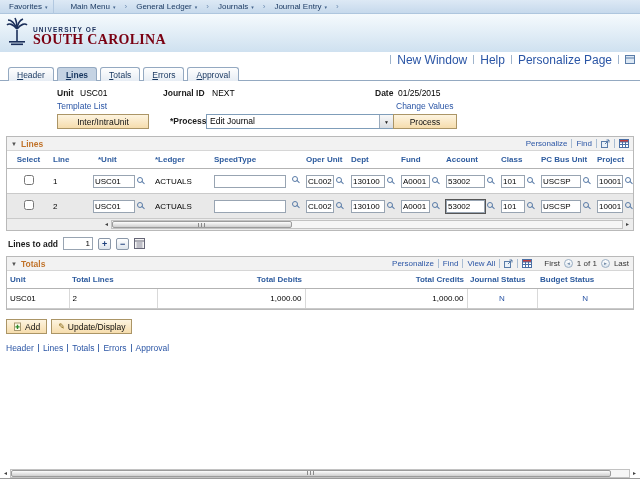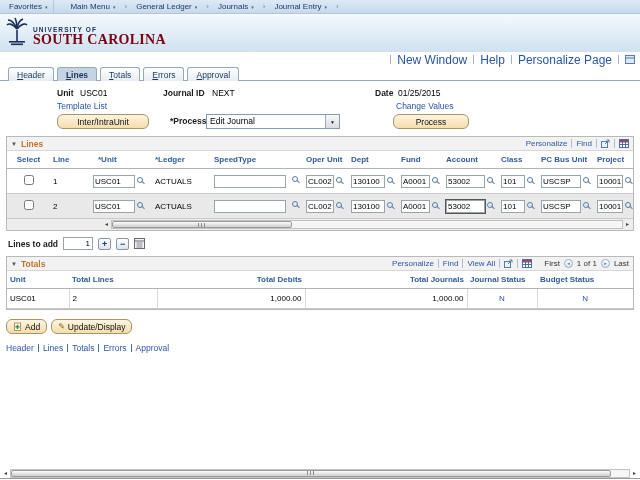--- a/index.html
+++ b/index.html
@@ -32,21 +32,21 @@
 .tabs{display:flex;gap:3px;padding-left:8px;border-bottom:1px solid #94a9c1;height:16px;align-items:flex-end}
 .tab{display:inline-block;font-size:8.5px;color:#17365f;background:linear-gradient(#fefefe,#e7edf4);border:1px solid #94a9c1;border-bottom:none;border-radius:3px 3px 0 0;padding:2px 8px 1px;position:relative;top:1px;cursor:pointer;white-space:nowrap}
 .tab.active{background:#c5d3e3;font-weight:bold}
 .tab::first-letter{text-decoration:underline}
 
 
 .fields{position:relative;height:53px;font-size:8.5px;color:#000}
 .abs{position:absolute;white-space:nowrap}
 .lab{font-weight:bold;color:#1c1c1c}
 a.lnk{color:#2a55a5;text-decoration:none;cursor:pointer}
-.psbtn{display:inline-flex;align-items:center;justify-content:center;gap:3px;background:linear-gradient(#fdf4e0,#f6ddad);border:1px solid #ab9566;border-radius:6px;font-size:8.5px;color:#101010;cursor:pointer}
+.psbtn{display:inline-flex;align-items:center;justify-content:center;gap:3px;background:linear-gradient(#fdf4e0,#f6ddad);border:1px solid #ab9566;border-radius:0;font-size:8.5px;color:#101010;cursor:pointer}
 .selectbox{display:flex;border:1px solid #7f9db9;background:#fff;cursor:pointer}
 .seltext{flex:1;font-size:8.5px;padding:1px 3px;white-space:nowrap;overflow:hidden}
 .selbtn{width:14px;border-left:1px solid #9aabbd;background:linear-gradient(#f8f8f8,#d9dde2);display:flex;align-items:center;justify-content:center;font-size:5px;color:#222}
 
 
 .gb{margin:2px 6px 0;border:1px solid #b9b9b9;background:#fff}
 .gbhead{height:14px;background:#f2f2f2;border-bottom:1px solid #d6d6d6;display:flex;align-items:center;justify-content:space-between;padding:0 4px;font-size:8.5px}
 .gbtitle{display:flex;align-items:center;gap:4px;font-weight:bold;color:#c1732a}
 .tri{font-size:6px;color:#555;cursor:pointer}
 .gblinks{display:flex;align-items:center;gap:4px;color:#2a55a5;font-size:8px}
@@ -180,25 +180,25 @@
     <span class="abs lab" style="left:57px;top:7px">Unit</span>
     <span class="abs" style="left:80px;top:7px">USC01</span>
     <span class="abs lab" style="left:163px;top:7px">Journal ID</span>
     <span class="abs" style="left:212px;top:7px">NEXT</span>
     <span class="abs lab" style="left:375px;top:7px">Date</span>
     <span class="abs" style="left:398px;top:7px">01/25/2015</span>
     <a class="abs lnk" style="left:57px;top:20px">Template List</a>
     <a class="abs lnk" style="left:396px;top:20px">Change Values</a>
     <span class="abs psbtn" style="left:57px;top:33px;width:92px;height:15px">Inter/IntraUnit</span>
     <span class="abs lab" style="left:170px;top:35px">*Process</span>
-    <span class="abs selectbox" style="left:206px;top:33px;width:134px;height:15px">
+    <span class="abs selectbox" style="left:206px;top:33px;width:188px;height:15px">
       <span class="seltext">Edit Journal</span>
       <span class="selbtn">▼</span>
     </span>
-    <span class="abs psbtn" style="left:393px;top:33px;width:76px;height:15px">Process</span>
+    <span class="abs psbtn" style="left:393px;top:33px;width:64px;height:15px">Process</span>
   </div>
 
   <div class="gb">
     <div class="gbhead">
       <span class="gbtitle">
         <span class="tri">▼</span>
         <span>Lines</span>
       </span>
       <span class="gblinks">
         <a class="lnk">Personalize</a>
@@ -439,21 +439,21 @@
           <col style="width:148px">
           <col style="width:162px">
           <col style="width:70px">
           <col style="width:96px">
       </colgroup>
       <tbody>
           <tr>
         <th>Unit</th>
         <th>Total Lines</th>
         <th class="r">Total Debits</th>
-        <th class="r">Total Journals</th>
+        <th class="r">Total Credits</th>
         <th>Journal Status</th>
         <th>Budget Status</th>
       </tr>
       <tr>
         <td>USC01</td>
         <td>2</td>
         <td class="r">1,000.00</td>
         <td class="r">1,000.00</td>
         <td class="c"><a class="lnk">N</a></td>
         <td class="c"><a class="lnk">N</a></td>

